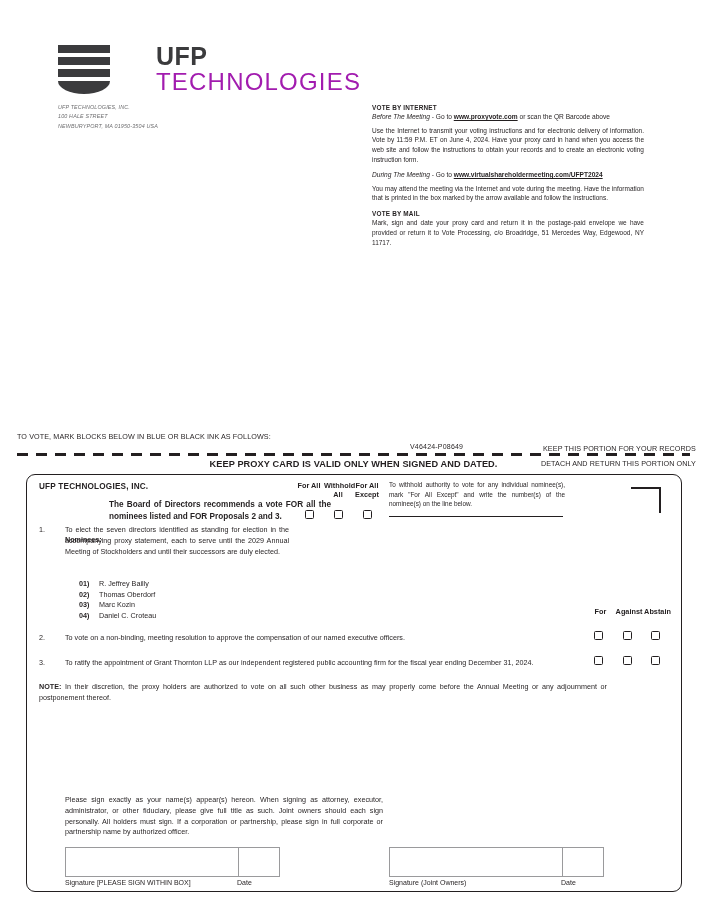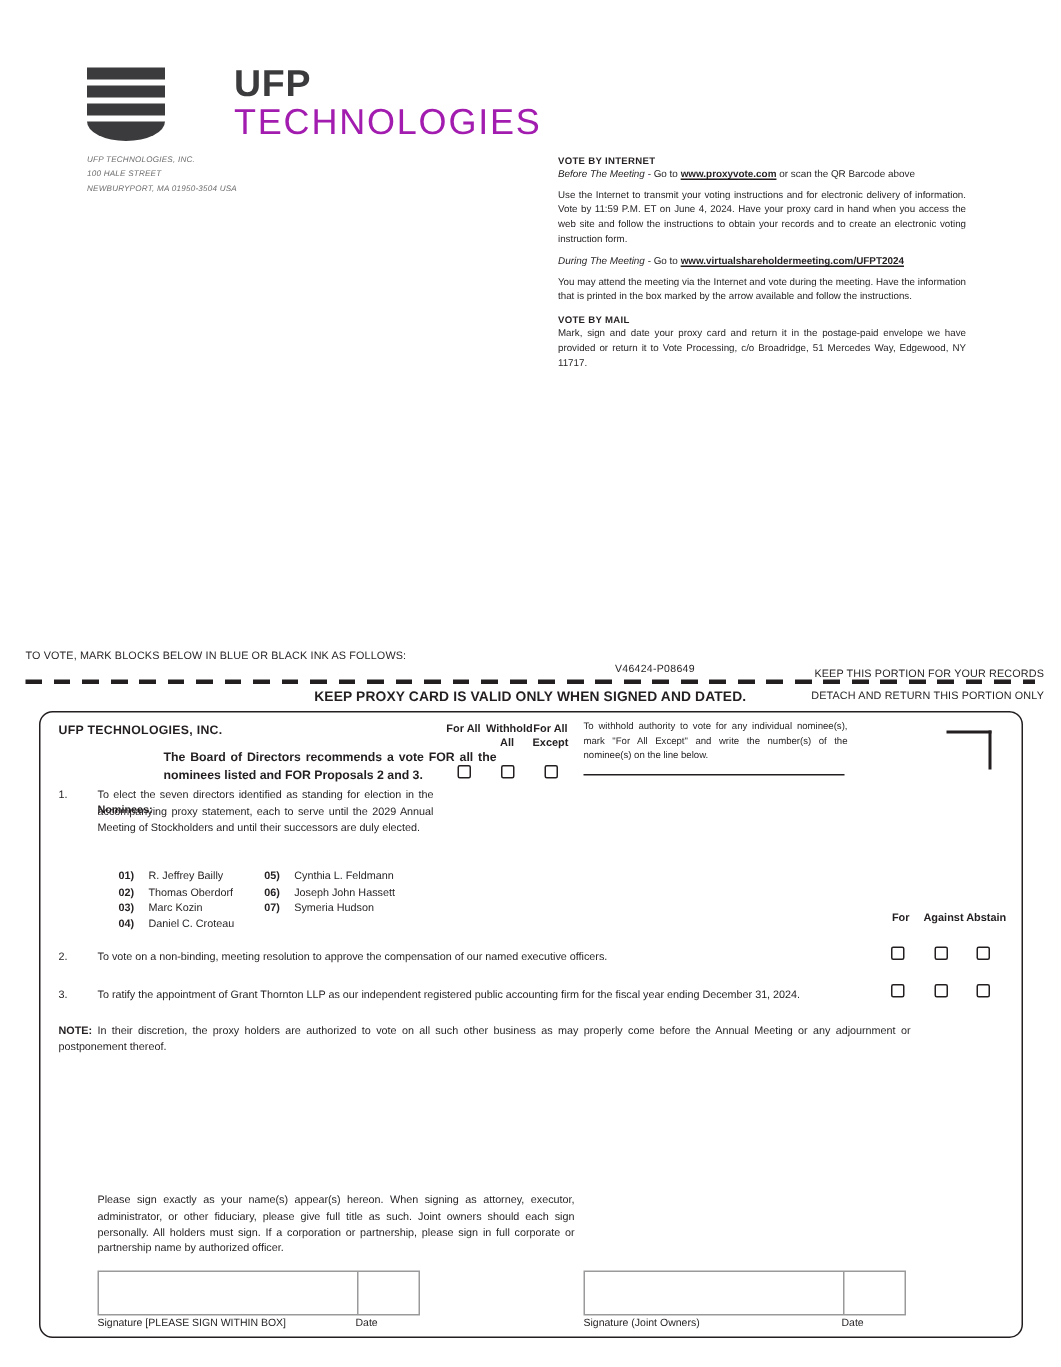--- a/index.html
+++ b/index.html
@@ -376,34 +376,20 @@
         </div>
         <div class="nom-item">
           <span class="nn">03)</span>
           <span class="nv">Marc Kozin</span>
         </div>
         <div class="nom-item">
           <span class="nn">04)</span>
           <span class="nv">Daniel C. Croteau</span>
         </div>
       </div>
-      <div class="nom-col">
-        <div class="nom-item">
-          <span class="nn">05)</span>
-          <span class="nv">Cynthia L. Feldmann</span>
-        </div>
-        <div class="nom-item">
-          <span class="nn">06)</span>
-          <span class="nv">Joseph John Hassett</span>
-        </div>
-        <div class="nom-item">
-          <span class="nn">07)</span>
-          <span class="nv">Symeria Hudson</span>
-        </div>
-      </div>
     </div>
 
     <div class="fa-hdr">
       <span>For</span>
       <span>Against</span>
       <span>Abstain</span>
     </div>
 
     <div class="prow p2">
       <div class="pnum">2.</div>

